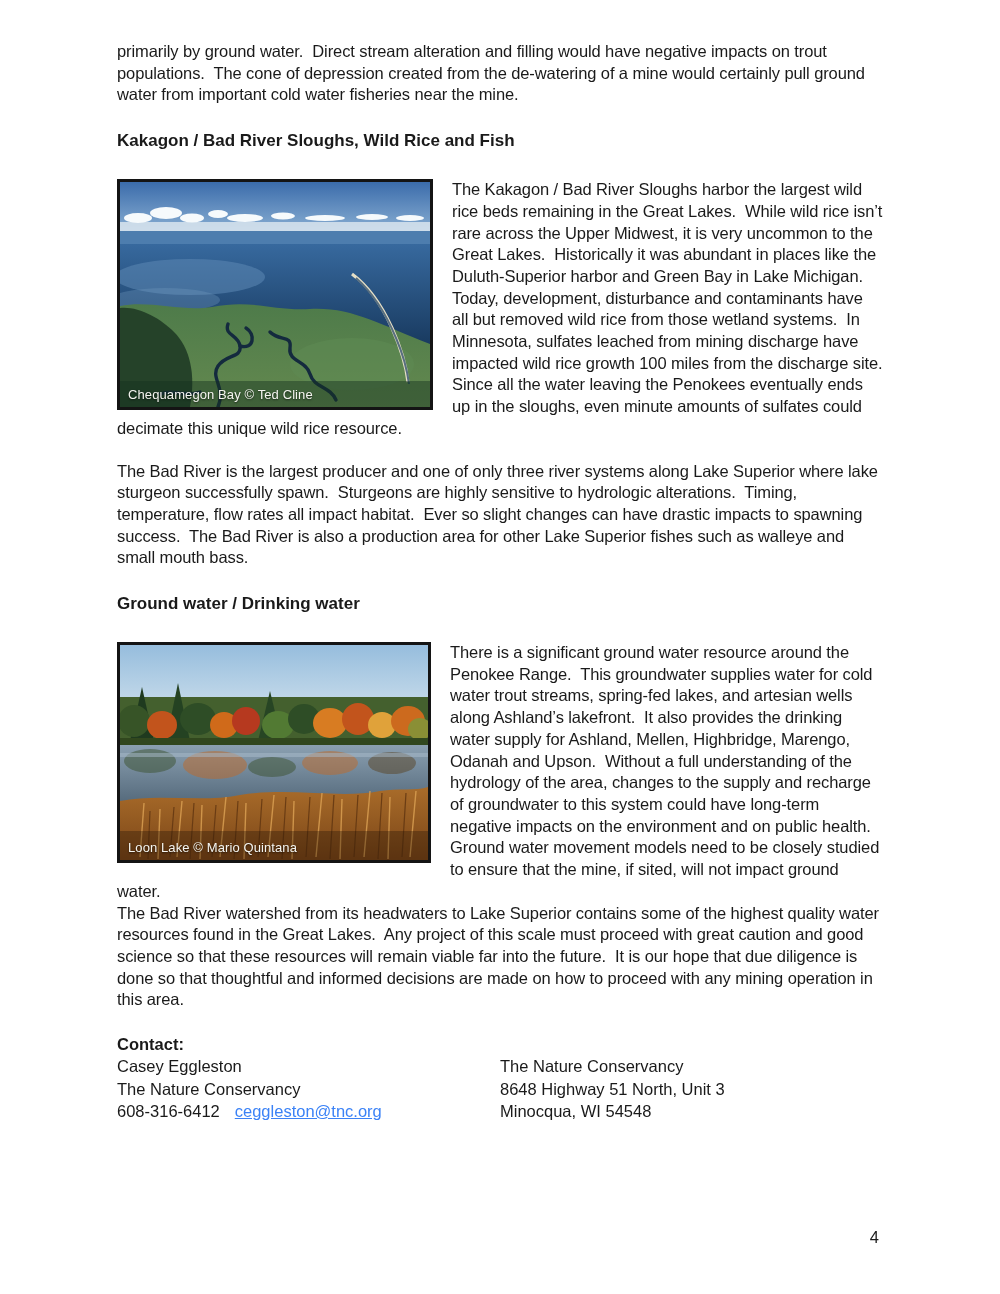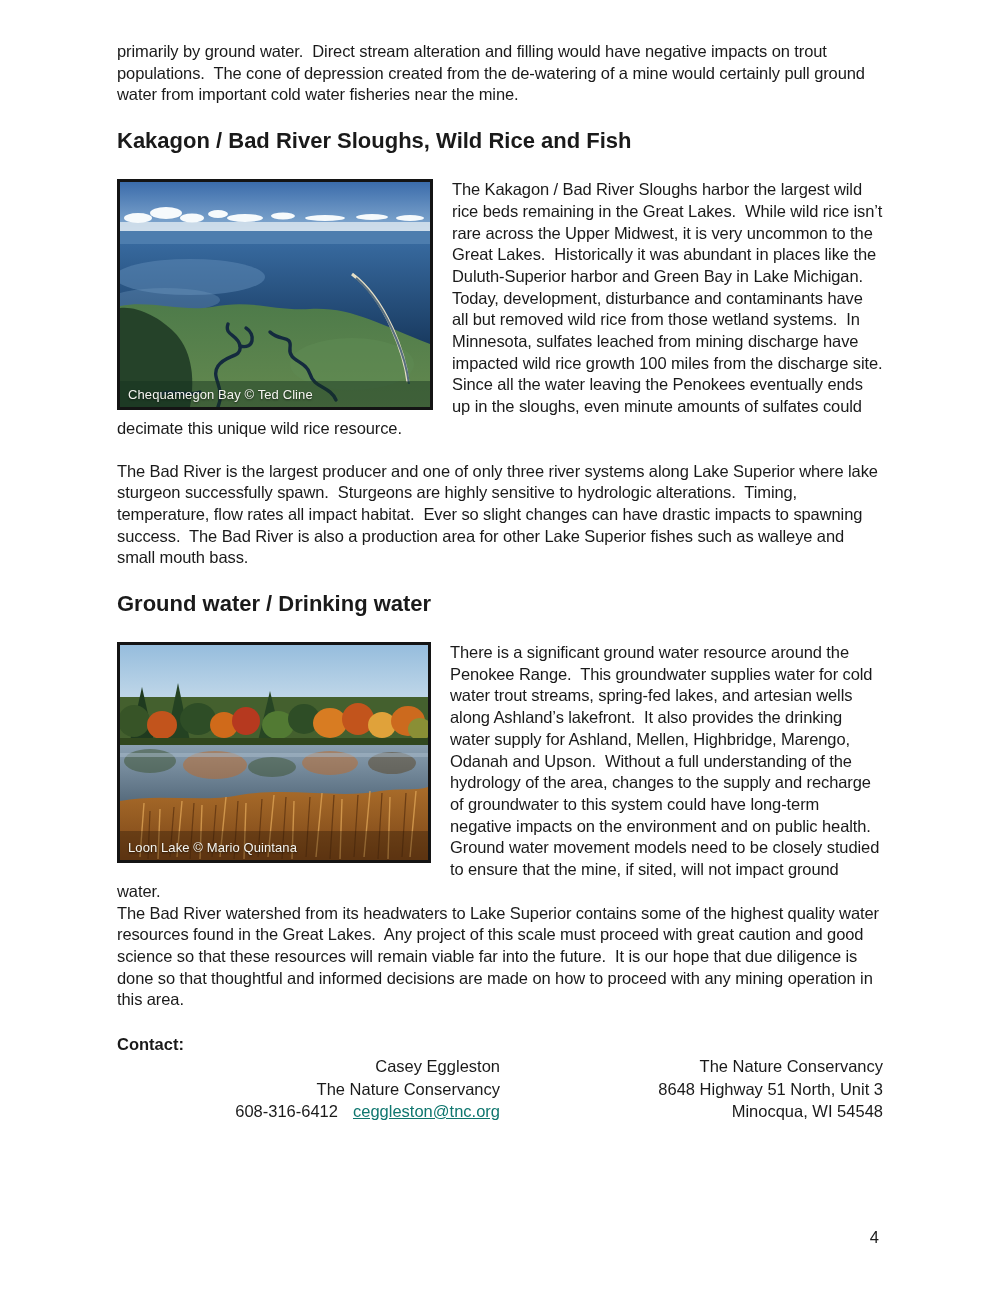--- a/index.html
+++ b/index.html
@@ -17,21 +17,21 @@
     padding:41px 117px 4px 117px;
   }
   .body-text {
     font-size:16.5px;
     line-height:21.7px;
     letter-spacing:-0.1px;
     white-space:pre-wrap;
     color:#1a1a1a;
   }
   .heading {
-    font-size:22px;
+    font-size:17px;
     font-weight:bold;
     line-height:22px;
     margin-top:24px;
   }
   .media-block { margin-top:27px; }
   .photo {
     float:left;
     position:relative;
     border:3px solid #141414;
     margin-right:19px;
@@ -63,25 +63,24 @@
     font-weight:bold;
     line-height:22.3px;
     margin-top:22px;
   }
   .contact-columns { display:flex; }
   .contact-col { width:471px; }
   .contact-col > div {
     font-size:16.5px;
     line-height:22.3px;
     white-space:pre;
-    text-align:right;
   }
   .email-link {
     text-decoration:underline;
-    color:#0f766e;
+    color:#3b82f6;
     margin-left:15px;
     cursor:pointer;
   }
   .email-plain { margin-left:5px; }
   .page-number {
     position:absolute;
     top:1228px;
     right:121px;
     font-size:16.5px;
   }

